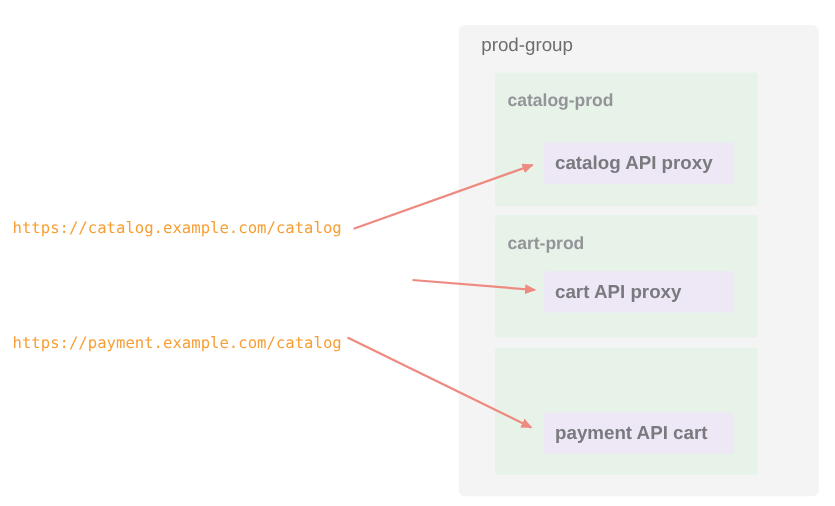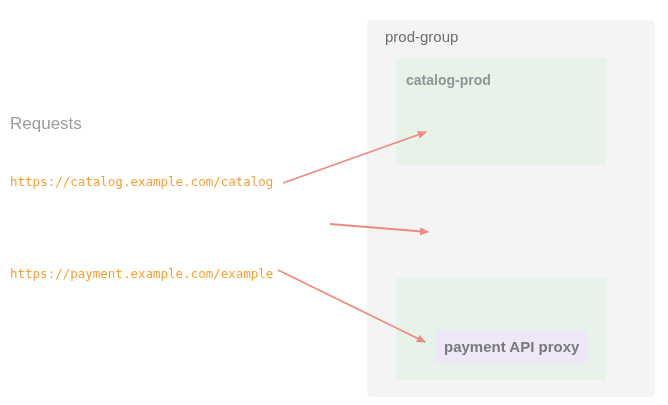--- a/index.html
+++ b/index.html
@@ -46,35 +46,39 @@
   .proxy-2{top:45px;}
   .proxy-3{top:52px;}
   .arrows{position:absolute;left:0;top:0;width:668px;height:405px;pointer-events:none;}
   .arrow-line{stroke:var(--arrow);stroke-width:1.8;fill:none;}
 </style>
 </head>
 <body>
 
 <div class="canvas">
 
-  <div class="requests-label">Requests</div>
 
   <div class="url url-1">https://catalog.example.com/catalog</div>
-  <div class="url url-3">https://payment.example.com/example</div>
+  <div class="url url-3">https://payment.example.com/catalog</div>
 
   <div class="panel">
     <div class="panel-title">prod-group</div>
 
     <div class="env env-1">
       <div class="env-label">catalog-prod</div>
+      <div class="proxy proxy-1">catalog API proxy</div>
     </div>
 
+    <div class="env env-2">
+      <div class="env-label">cart-prod</div>
+      <div class="proxy proxy-2">cart API proxy</div>
+    </div>
 
     <div class="env env-3">
-      <div class="proxy proxy-3">payment API proxy</div>
+      <div class="proxy proxy-3">payment API cart</div>
     </div>
   </div>
 
   <svg class="arrows" viewBox="0 0 668 405">
     <defs>
       <marker id="ah" markerWidth="10" markerHeight="9" refX="8" refY="4" orient="auto" markerUnits="userSpaceOnUse">
         <path d="M0,0 L9,4 L0,8 Z" style="fill:var(--arrow)"></path>
       </marker>
     </defs>
     <line class="arrow-line" x1="283" y1="183" x2="426" y2="132" marker-end="url(#ah)"></line>

